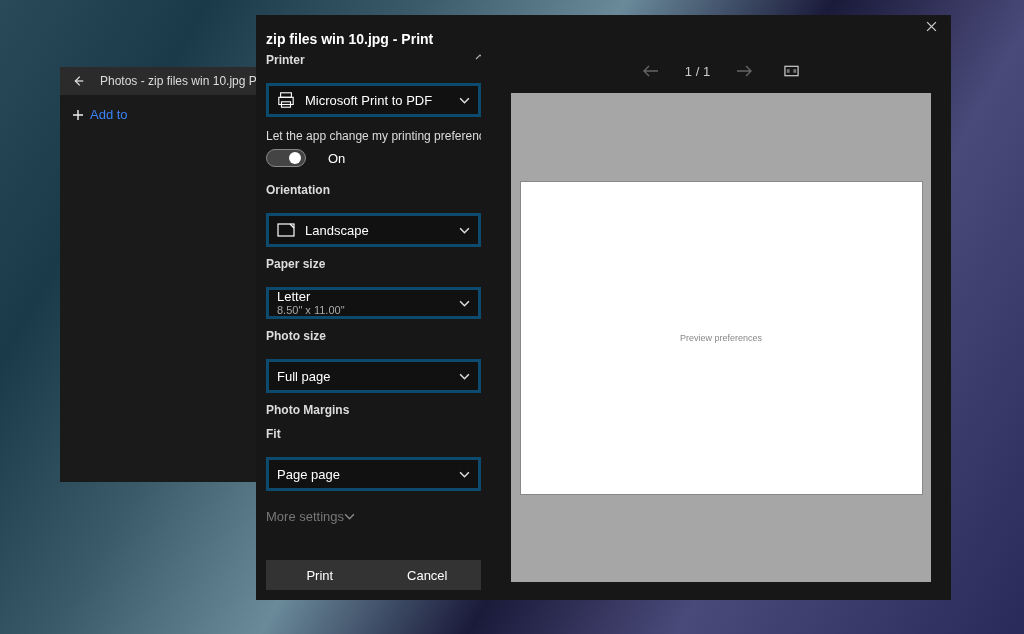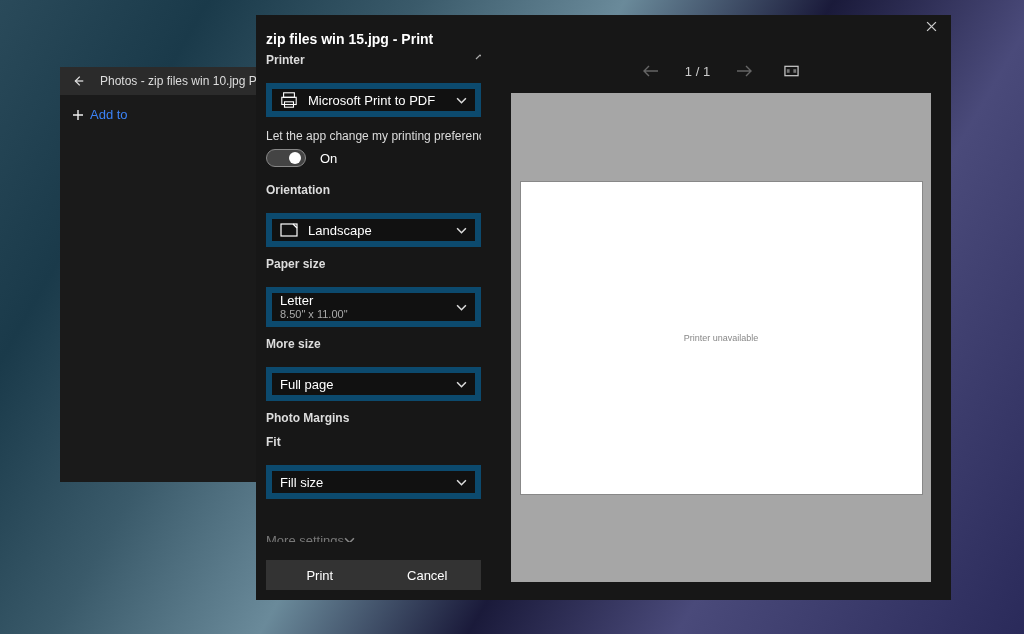--- a/index.html
+++ b/index.html
@@ -87,42 +87,42 @@
   .field-label {
     font-size: 12px;
     color: #ddd;
     margin-top: 10px;
     margin-bottom: 5px;
     font-weight: bold;
   }
   .field-label.first { margin-top: 0; }
   .combo {
     height: 34px;
-    border: 6px solid #0c4a6e;
+    border: 3px solid #0c4a6e;
     background: #111;
     display: flex;
     align-items: center;
     padding: 0 8px;
     font-size: 13px;
     justify-content: space-between;
     cursor: pointer;
     margin-top: 16px;
   }
   .combo .c-left { display: flex; align-items: center; gap: 10px; }
   .combo .c-sub { font-size: 11px; color: #aaa; line-height: 1.1; }
-  .combo.twoline { height: 40px; gap: 24px; }
+  .combo.twoline { height: 32px; gap: 24px; }
   .chevron { color: #ddd; }
   .pref-text {
     font-size: 12px;
     color: #ddd;
     margin-top: 12px;
     white-space: nowrap;
   }
   .toggle-row {
-    display: flex; align-items: center; gap: 14px;
+    display: flex; align-items: center; gap: 22px;
     margin-top: 6px; margin-bottom: 6px;
   }
   .toggle {
     width: 40px; height: 18px;
     border-radius: 10px;
     background: #444;
     border: 1px solid #888;
     position: relative;
   }
   .toggle .knob {
@@ -130,21 +130,21 @@
     left: 22px; top: 2px;
     width: 12px; height: 12px;
     border-radius: 50%;
     background: #fff;
   }
   .toggle-label { font-size: 13px; }
 
   .more-settings {
     display: flex; align-items: center; justify-content: flex-start;
     font-size: 13px; color: #777;
-    margin-top: 34px;
+    margin-top: 18px;
     padding-right: 4px;
   }
 
   .scroll-arrow-up {
     position: absolute;
     right: -4px; top: 0;
     color: #aaa; font-size: 10px;
   }
 
   .action-row {
@@ -224,21 +224,21 @@
 </div>
 
 <div class="print-dialog">
   <div class="dlg-titlebar">
     <div class="close-btn">
       <svg width="11" height="11" viewBox="0 0 10 10">
           <path d="M1 1 L9 9 M9 1 L1 9" stroke="#ccc" stroke-width="1.2"></path>
         </svg>
     </div>
   </div>
-  <div class="dlg-title">zip files win 15.jpg - Print</div>
+  <div class="dlg-title">zip files win 10.jpg - Print</div>
 
   <div class="dlg-body">
 
     <div class="settings-panel">
       <div class="settings-scroll">
         <div class="scroll-arrow-up">
           <svg width="10" height="8" viewBox="0 0 10 6">
               <path d="M1 5 L5 1 L9 5" stroke="#aaa" stroke-width="1.2" fill="none"></path>
             </svg>
         </div>
@@ -292,38 +292,38 @@
               <div class="c-sub">8.50" x 11.00"</div>
             </div>
           </div>
           <span class="chevron">
               <svg width="11" height="7" viewBox="0 0 10 6">
                 <path d="M1 1 L5 5 L9 1" stroke="#ddd" stroke-width="1.4" fill="none"></path>
               </svg>
             </span>
         </div>
 
-        <div class="field-label">More size</div>
+        <div class="field-label">Photo size</div>
         <div class="combo">
           <div class="c-left">
               <span>Full page</span>
             </div>
           <span class="chevron">
               <svg width="11" height="7" viewBox="0 0 10 6">
                 <path d="M1 1 L5 5 L9 1" stroke="#ddd" stroke-width="1.4" fill="none"></path>
               </svg>
             </span>
         </div>
 
         <div class="field-label">Photo Margins</div>
 
         <div class="field-label">Fit</div>
         <div class="combo">
           <div class="c-left">
-              <span>Fill size</span>
+              <span>Page page</span>
             </div>
           <span class="chevron">
               <svg width="11" height="7" viewBox="0 0 10 6">
                 <path d="M1 1 L5 5 L9 1" stroke="#ddd" stroke-width="1.4" fill="none"></path>
               </svg>
             </span>
         </div>
 
         <div class="more-settings">
           <span>More settings</span>
@@ -360,18 +360,18 @@
         </span>
         <span class="fullscreen-icon">
           <svg width="15" height="12" viewBox="0 0 16 12">
               <rect x="1" y="1" width="14" height="10" stroke="#ccc" stroke-width="1.3" fill="none"></rect>
               <path d="M3 5 L6 5 M3 7 L6 7 M10 5 L13 5 M10 7 L13 7" stroke="#ccc" stroke-width="1"></path>
             </svg>
         </span>
       </div>
       <div class="preview-area">
         <div class="page">
-          <span class="preview-unavail">Printer unavailable</span>
+          <span class="preview-unavail">Preview preferences</span>
         </div>
       </div>
     </div>
   </div>
 </div>
 
 </body></html>

